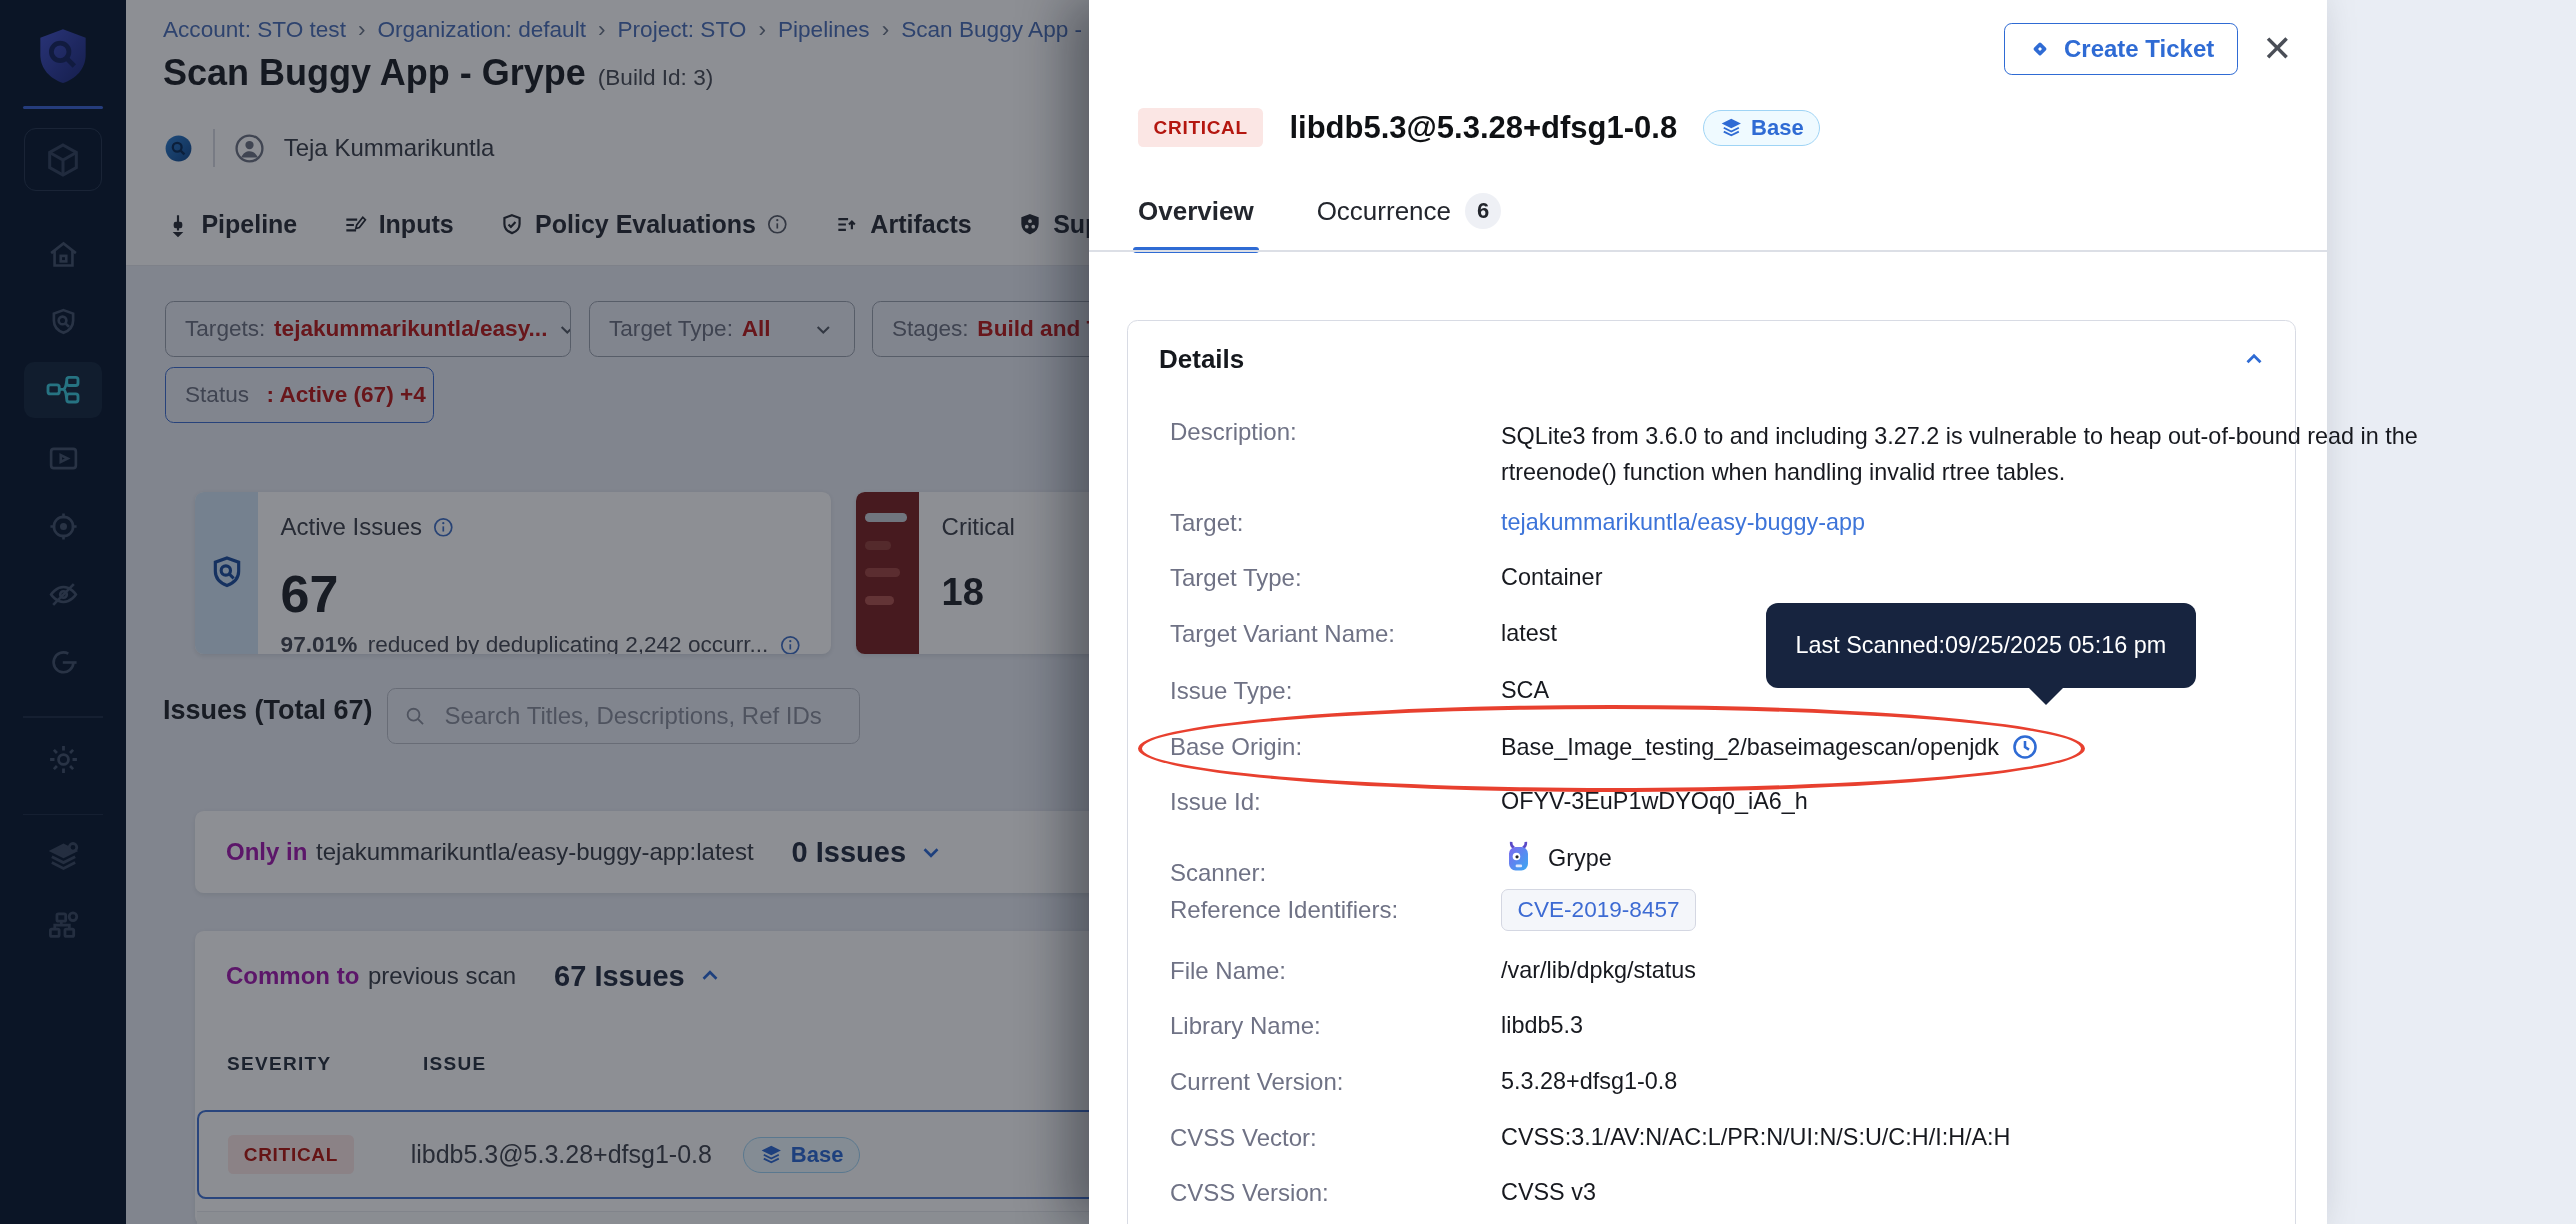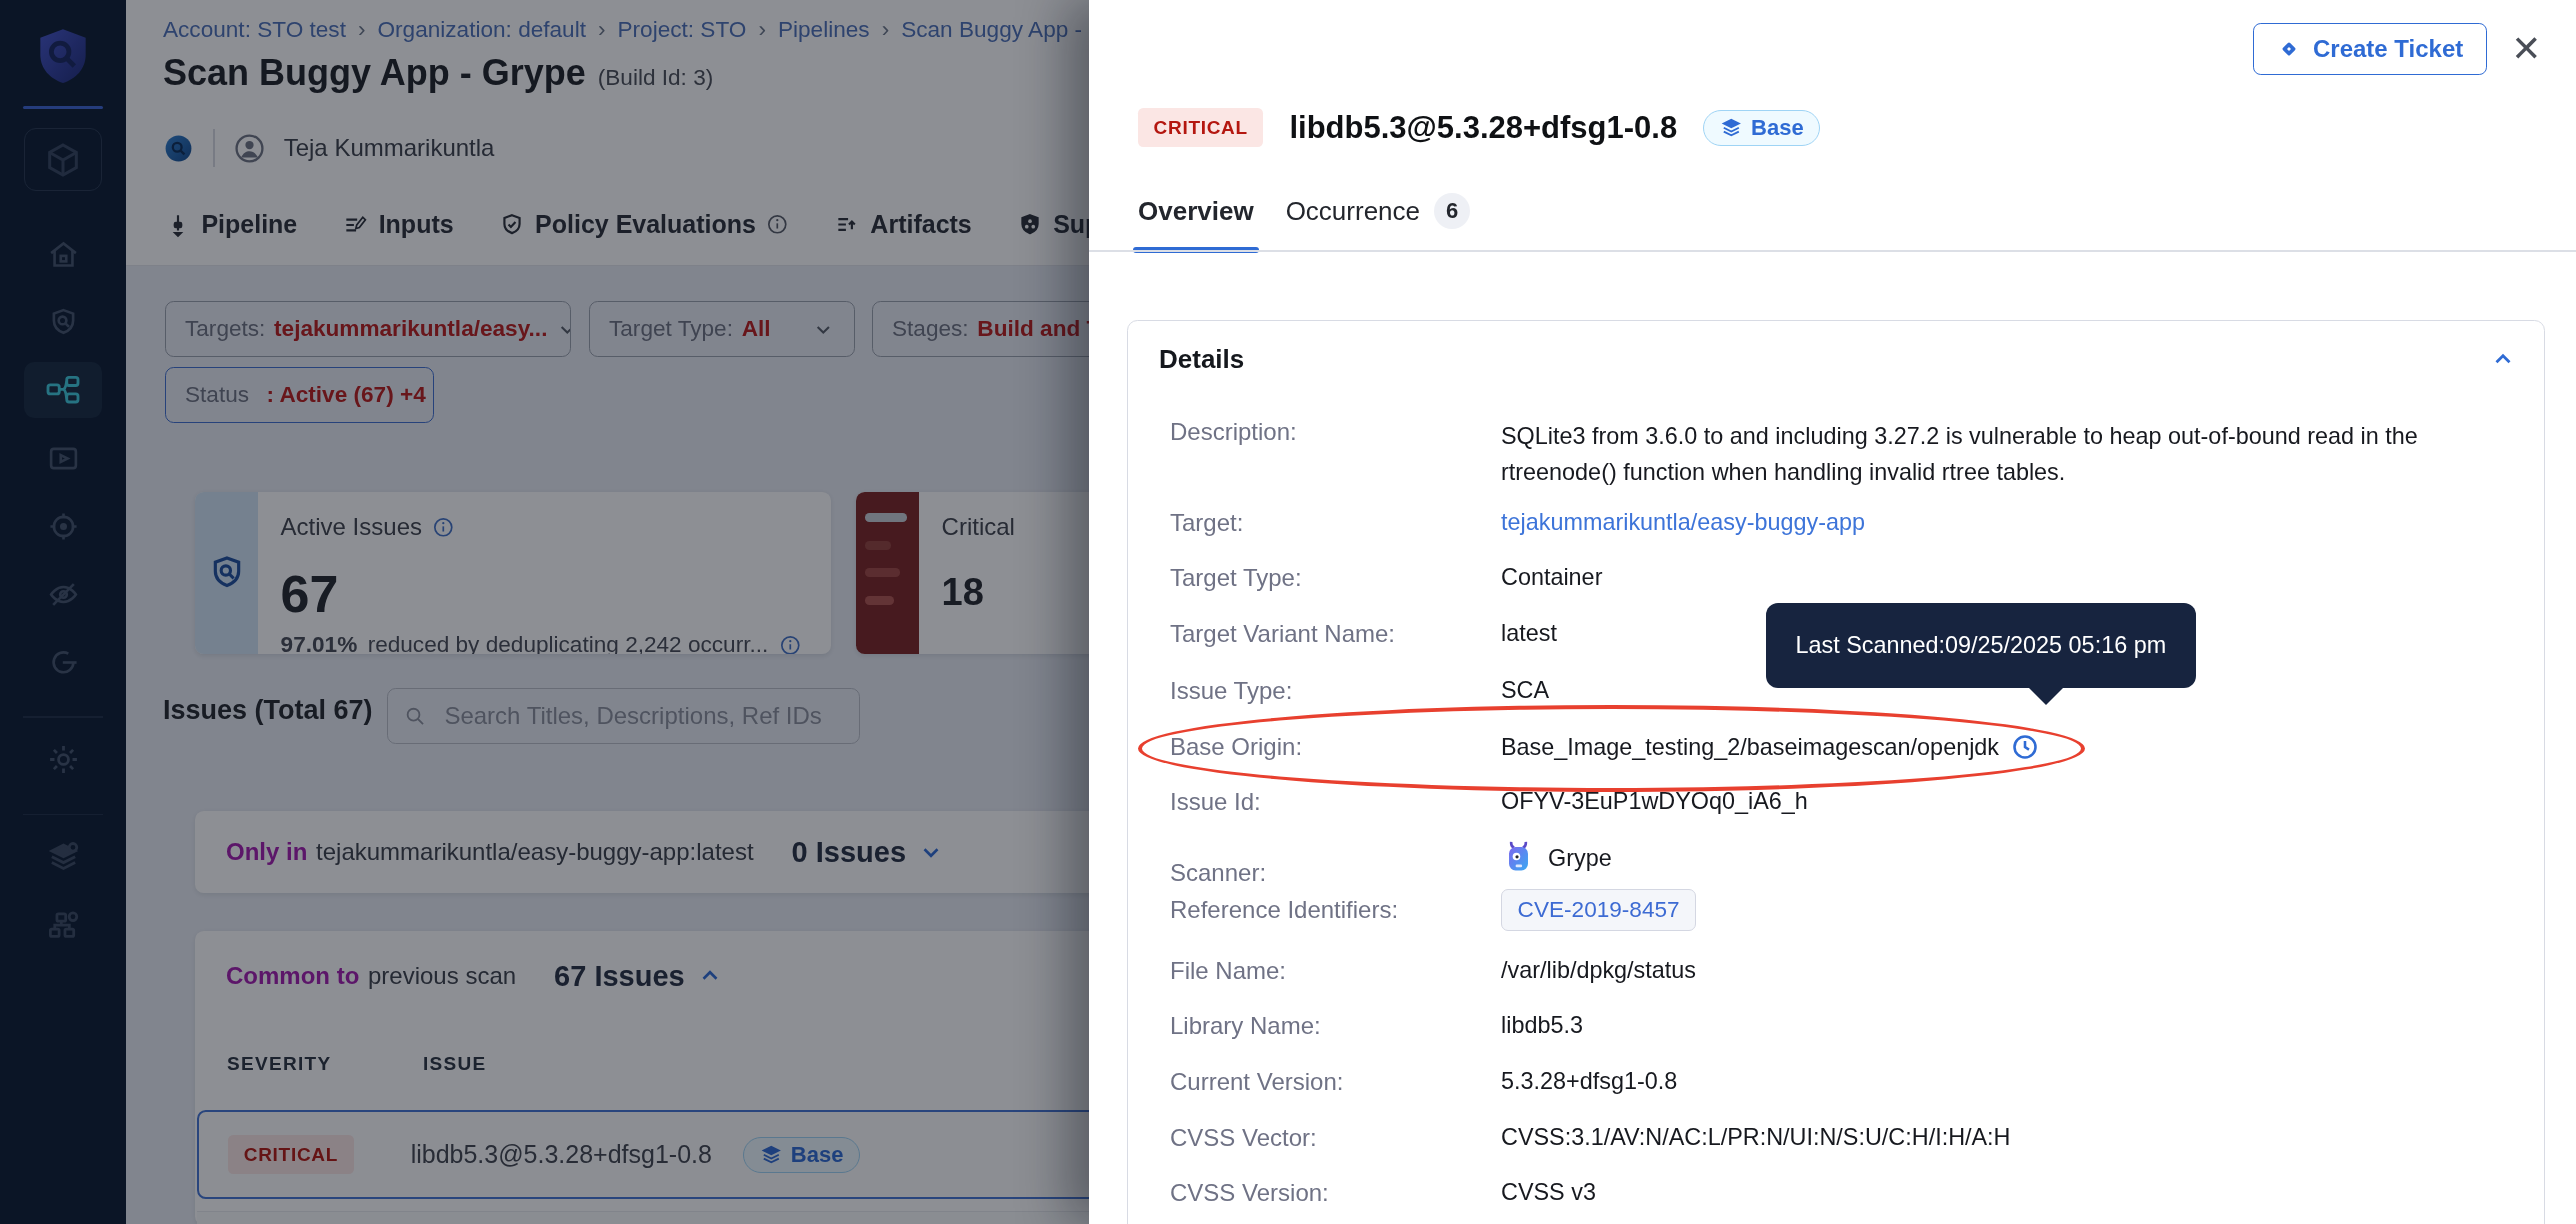--- a/index.html
+++ b/index.html
@@ -65,27 +65,27 @@
   .sev-badge{font-size:19px;font-weight:700;letter-spacing:0.7px;color:#b41710;background:#fbe6e4;border-radius:5.2px;padding:8.7px 15.6px;white-space:nowrap}
   .sel-row .sev-badge{margin-left:29.5px}
   .issue-name{font-size:25px;color:#41454e;margin-left:57px;white-space:nowrap}
   .base-chip{display:flex;align-items:center;gap:8.7px;height:36px;padding:0 15.6px;border:1.7px solid #9fd4f5;border-radius:19px;background:#effaff;color:#2f6bd4;font-size:22px;font-weight:600;margin-left:31px;white-space:nowrap}
   .row-hint{position:absolute;top:280px;left:1.7px;width:1080px;height:31px;border-top:1.7px solid #e8eaef;background:#fafbfc}
 
   
   .overlay{position:absolute;left:0;top:0;width:1089px;height:1225px;background:rgba(12,17,27,.47);z-index:5}
 
   
-  .drawer{position:absolute;left:1089px;top:0;width:1487px;height:1225px;background:#fff;z-index:10;box-shadow:-22.6px 0 47px rgba(10,15,25,.38)}
+  .drawer{position:absolute;left:1089px;top:0;width:1238px;height:1225px;background:#fff;z-index:10;box-shadow:-22.6px 0 47px rgba(10,15,25,.38)}
   .actions{position:absolute;top:22.6px;right:26px;display:flex;align-items:center;gap:15.6px}
   .btn{height:52px;display:flex;align-items:center;gap:12px;padding:0 22.6px;border:1.7px solid #2f6bd4;border-radius:7.8px;color:#2f6bd4;font-size:24px;font-weight:700;background:#fff;white-space:nowrap;cursor:pointer}
   .close-x{font-size:36px;color:#4a4e57;padding:0 8.7px;line-height:1;cursor:pointer}
   .issue-head{position:absolute;left:49px;top:108px;display:flex;align-items:center;gap:26px}
   .issue-title{font-size:31px;font-weight:700;color:#0f1114;white-space:nowrap}
-  .drawer-tabs{position:absolute;left:49px;top:193px;display:flex;gap:32px}
+  .drawer-tabs{position:absolute;left:49px;top:193px;display:flex;gap:63px}
   .d-tab{font-size:26px;color:#23262d;padding-bottom:24px;position:relative;display:flex;align-items:center;gap:14px;cursor:pointer}
   .d-tab.active{font-weight:700}
   .d-tab.active:after{content:"";position:absolute;left:-5.2px;right:-5.2px;bottom:0;height:6px;background:#2f6bd4;border-radius:3.5px}
   .occ-badge{width:36px;height:36px;border-radius:50%;background:#eef0f5;color:#23262d;font-size:22px;font-weight:700;display:flex;align-items:center;justify-content:center}
   .tabs-line{position:absolute;left:0;top:250px;width:100%;height:1.7px;background:#dcdfe6}
 
   .details-card{position:absolute;left:38px;top:320px;right:31px;height:955px;border:1.7px solid #d8dbe4;border-radius:10.4px;background:#fff}
   .details-head{position:absolute;left:31px;right:28px;top:22.6px;display:flex;justify-content:space-between;align-items:center}
   .details-title{font-size:26px;font-weight:700;color:#15181d}
   .frow{position:absolute;left:0;width:100%}

